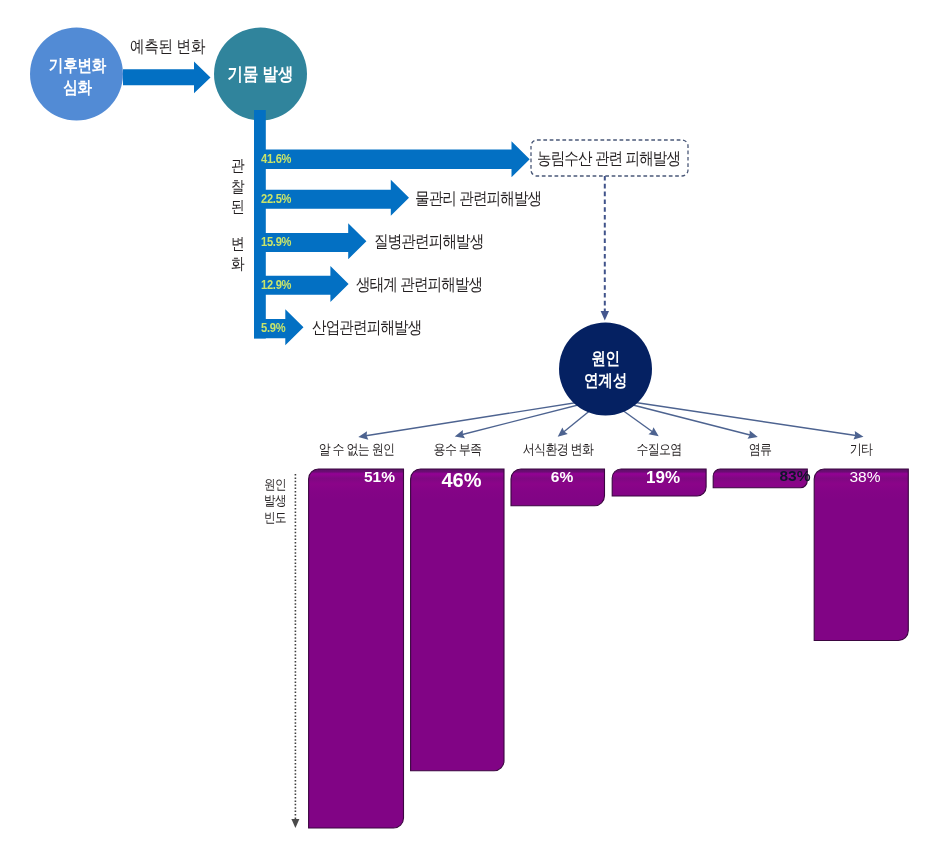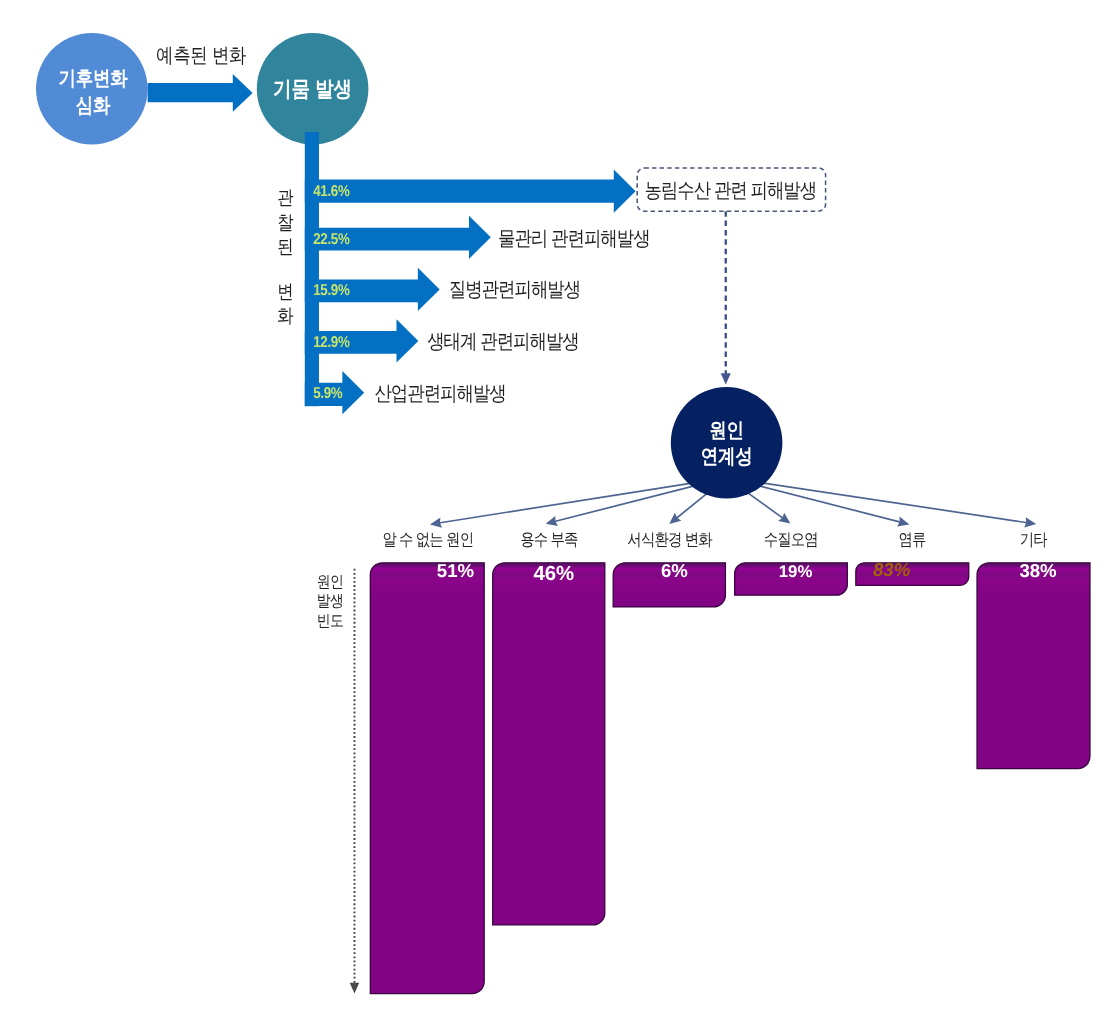--- a/index.html
+++ b/index.html
@@ -125,19 +125,19 @@
 </div>
 
 <div class="vtxt kr" style="left:309px;top:441px;width:95px;font-size:14px;letter-spacing:-0.8px;">알 수 없는 원인</div>
 <div class="vtxt kr" style="left:411px;top:441px;width:93px;font-size:14px;letter-spacing:-0.8px;">용수 부족</div>
 <div class="vtxt kr" style="left:511px;top:441px;width:94px;font-size:14px;letter-spacing:-0.8px;">서식환경 변화</div>
 <div class="vtxt kr" style="left:612px;top:441px;width:94px;font-size:14px;letter-spacing:-0.8px;">수질오염</div>
 <div class="vtxt kr" style="left:713px;top:441px;width:94px;font-size:14px;letter-spacing:-0.8px;">염류</div>
 <div class="vtxt kr" style="left:814px;top:441px;width:94px;font-size:14px;letter-spacing:-0.8px;">기타</div>
 
 <div class="vtxt" style="left:332px;top:468px;width:95px;font-size:15.5px;font-weight:bold;color:#fff;">51%</div>
-<div class="vtxt" style="left:415px;top:468px;width:93px;font-size:17px;font-weight:bold;color:#fff;">46%</div>
+<div class="vtxt" style="left:415px;top:468px;width:93px;font-size:20px;font-weight:bold;color:#fff;">46%</div>
 <div class="vtxt" style="left:515px;top:468px;width:94px;font-size:15.5px;font-weight:bold;color:#fff;">6%</div>
-<div class="vtxt" style="left:616px;top:468px;width:94px;font-size:14px;font-weight:bold;color:#fff;">19%</div>
-<div class="vtxt" style="left:696px;top:467px;width:94px;font-size:15.5px;font-weight:bold;color:#a16207;font-style:italic;">83%</div>
-<div class="vtxt" style="left:818px;top:468px;width:94px;font-size:15.5px;font-weight:bold;color:#fff;">38%</div>
+<div class="vtxt" style="left:616px;top:468px;width:94px;font-size:17px;font-weight:bold;color:#fff;">19%</div>
+<div class="vtxt" style="left:748px;top:467px;width:94px;font-size:15.5px;font-weight:bold;color:#0f172a;">83%</div>
+<div class="vtxt" style="left:818px;top:468px;width:94px;font-size:15.5px;font-weight:normal;color:#fff;">38%</div>
 
 </div>
 
 </body></html>

